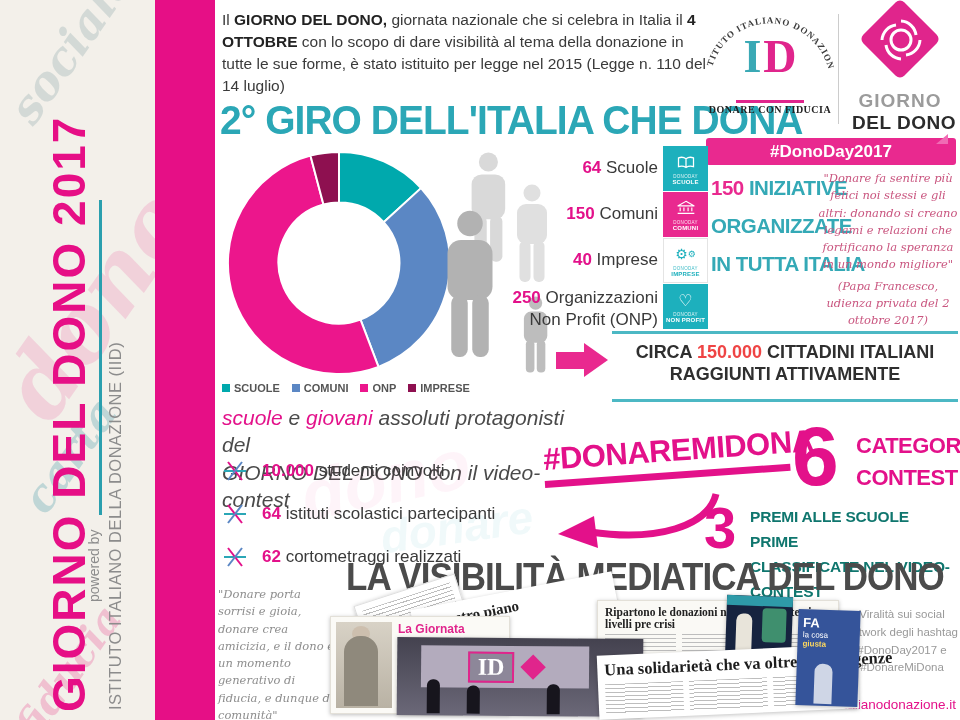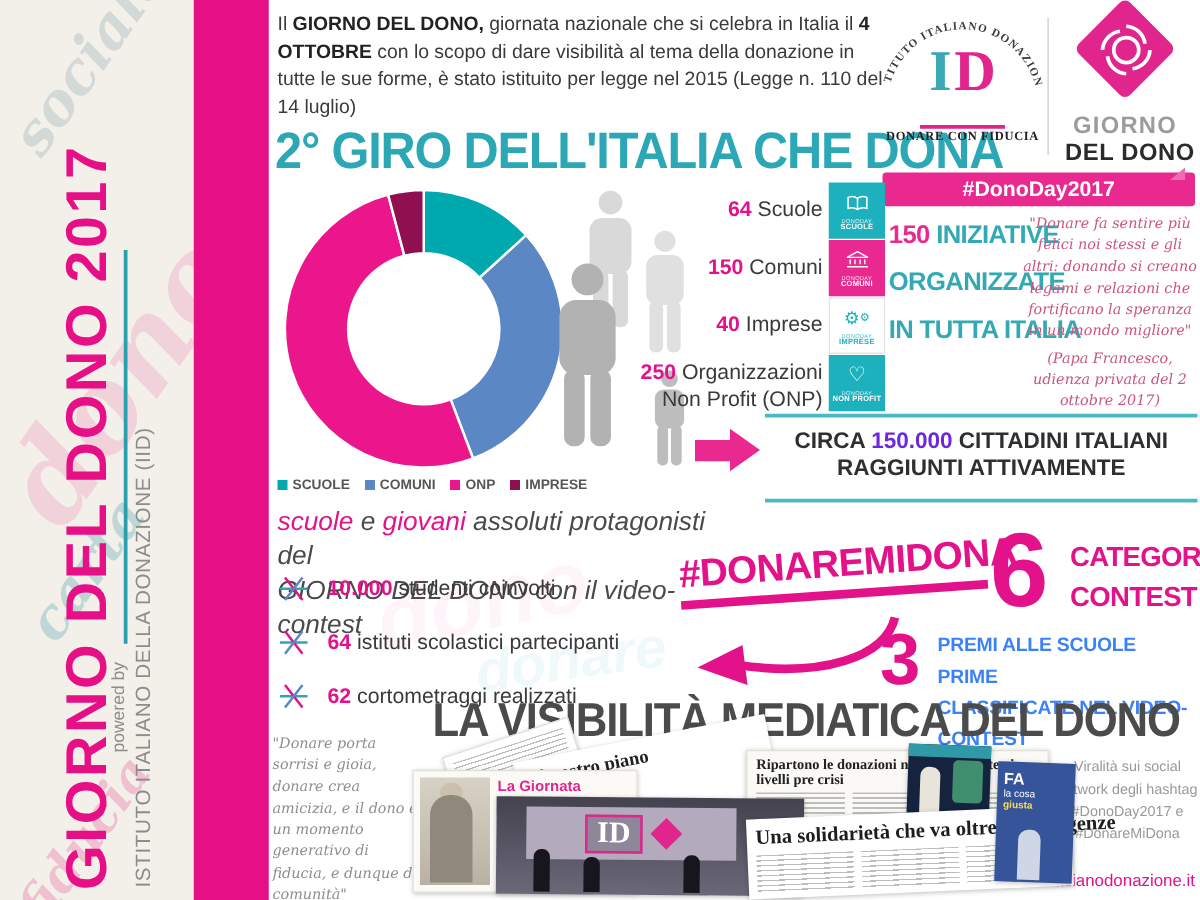--- a/index.html
+++ b/index.html
@@ -69,39 +69,39 @@
   #initiatives .num { color:#e9298f; }
   #pope-quote { position:absolute; left:818px; top:170px; width:140px; text-align:center; font-family:"DejaVu Serif", serif; font-style:italic; font-size:11.5px; line-height:1.5; color:#c9557f; }
   #pope-attr { margin-top:4px; }
 
   
   .teal-line { position:absolute; left:612px; width:346px; height:3px; background:#4cb8c4; }
   #tealline1 { top:331px; } #tealline2 { top:399px; }
   #arrow-body { position:absolute; left:556px; top:352px; width:28px; height:17px; background:#e9298f; }
   #arrow-head { position:absolute; left:584px; top:343px; width:0; height:0; border-top:17px solid transparent; border-bottom:17px solid transparent; border-left:24px solid #e9298f; }
   #reach { position:absolute; left:612px; top:341px; width:346px; text-align:center; font-weight:bold; font-size:18px; line-height:22px; color:#2f2f2f; }
-  #reach .num { color:#6d28d9; }
+  #reach .num { color:#ef4444; }
 
   
   #protagonists { position:absolute; left:222px; top:404px; width:360px; font-style:italic; font-size:21px; line-height:1.3; color:#4a4a4a; }
   #protagonists .mg { color:#e3118a; }
   .bullet { position:absolute; left:222px; display:flex; align-items:center; gap:14px; font-size:17px; color:#3a3a3a; }
   #bullet0 { top:458px; } #bullet1 { top:501px; } #bullet2 { top:544px; }
   .bullet .num { font-weight:bold; color:#e3118a; }
   .bg-word { position:absolute; font-weight:bold; font-style:italic; pointer-events:none; }
 
   
   #hashtag-wrap { position:absolute; left:542px; top:442px; transform:rotate(-4deg); transform-origin:left top; }
   #hashtag-text { font-size:31px; font-weight:bold; letter-spacing:-.5px; color:#e3118a; white-space:nowrap; }
   #hashtag-underline { width:246px; height:7px; background:#e3118a; margin-top:3px; }
   #hashtag-arrow { position:absolute; left:548px; top:488px; }
   #contest-big { position:absolute; left:792px; top:408px; font-size:84px; font-weight:bold; color:#e3118a; }
   #contest-lines { position:absolute; left:856px; top:430px; font-weight:bold; font-size:22px; letter-spacing:-.5px; color:#e3118a; line-height:1.45; }
   #prizes-big { position:absolute; left:704px; top:494px; font-size:58px; font-weight:bold; color:#e3118a; }
-  #prizes-lines { position:absolute; left:750px; top:504px; font-weight:bold; font-size:15.5px; letter-spacing:-.2px; color:#3b82f6; line-height:1.62; }
+  #prizes-lines { position:absolute; left:750px; top:504px; font-weight:bold; font-size:15.5px; letter-spacing:-.2px; color:#0f766e; line-height:1.62; }
 
   
   #media-title { position:absolute; left:346px; top:556px; font-size:38px; font-weight:bold; letter-spacing:-1px; color:#4b4b4b; transform:scaleX(.92); transform-origin:left; white-space:nowrap; }
 
   .clip { position:absolute; background:#fff; box-shadow:0 1px 4px rgba(0,0,0,.25); }
   .textlines { background:repeating-linear-gradient(#bdbdbd 0 1px, transparent 1px 4px); }
   #clip-lines { left:362px; top:588px; width:106px; height:72px; transform:rotate(-18deg); z-index:1; border:1px solid #ddd; padding:6px; }
   #clip-quote { left:416px; top:590px; width:205px; height:80px; transform:rotate(-11deg); z-index:2; padding:8px 6px; font-family:"Liberation Serif", serif; font-weight:bold; font-size:15px; color:#222; overflow:hidden; }
   #clip-quote div:nth-child(2){ margin-left:10px; } #clip-quote div:nth-child(3){ margin-left:20px; }
   #clip-repubblica { left:330px; top:616px; width:180px; height:98px; z-index:3; background:#fbfaf6; border:1px solid #e3e0d8; display:flex; padding:5px; gap:6px; }

